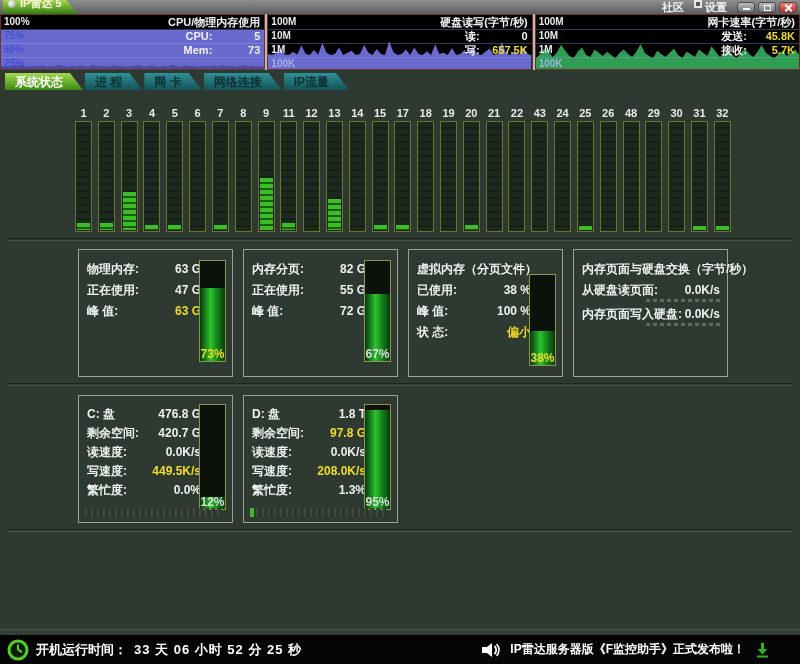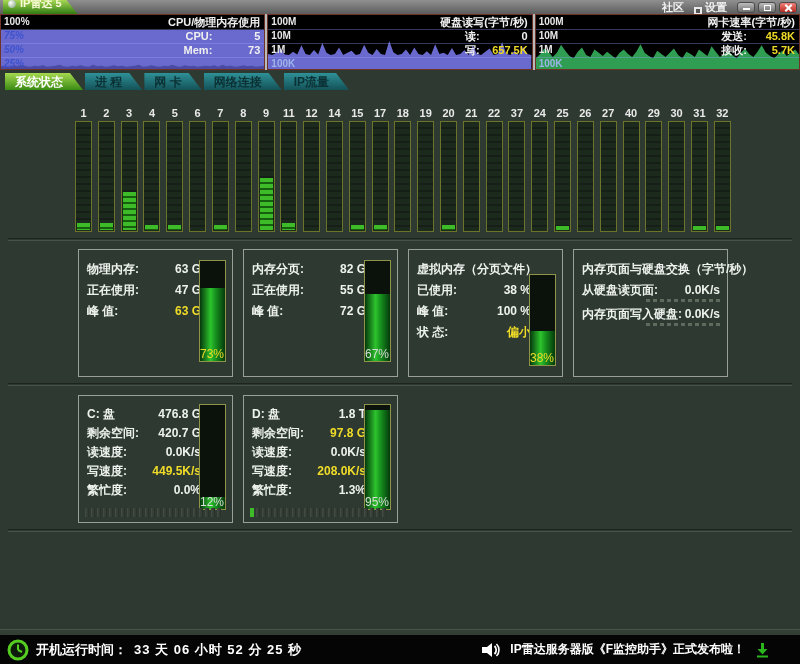--- a/index.html
+++ b/index.html
@@ -7,21 +7,21 @@
   .window{width:800px;height:664px;display:flex;flex-direction:column;background:#2e3a31;overflow:hidden;position:relative;}
 
   
   .titlebar{height:14px;background:linear-gradient(#909090,#5c5c5c);position:relative;flex:0 0 auto;}
   .title-tab{position:absolute;left:3px;top:0;height:14px;display:flex;align-items:center;gap:4px;
     padding:0 16px 7px 5px;background:linear-gradient(#a8d855,#2f7a12);
     clip-path:polygon(0 0,calc(100% - 11px) 0,100% 100%,0 100%);
     color:#fbfbd8;font-size:11px;font-weight:bold;white-space:nowrap;}
   .radar-icon{width:8px;height:8px;border-radius:50%;background:radial-gradient(circle at 35% 35%,#ffffff,#9db89a 70%,#5a7a58);flex:0 0 auto;}
   .tb-right{position:absolute;right:3px;top:0;height:14px;display:flex;align-items:center;gap:10px;}
-  .tb-link{color:#f2f2f2;font-size:11px;font-weight:bold;display:flex;align-items:flex-end;gap:3px;cursor:default;}
+  .tb-link{color:#f2f2f2;font-size:11px;font-weight:bold;display:flex;align-items:flex-start;gap:3px;cursor:default;}
   .settings-glyph{width:8px;height:8px;border:2px solid #e8e8e8;background:#555;display:inline-block;}
   .winbtns{display:flex;gap:3px;}
   .winbtn{width:18px;height:11px;border-radius:3px;background:linear-gradient(#bdbdbd,#6f6f6f);position:relative;border:1px solid #4a4a4a;}
   .winbtn.close{background:linear-gradient(#ef8078,#bc2c22);}
   .winbtn .bar{position:absolute;left:5px;bottom:2px;width:7px;height:2px;background:#fff;}
   .winbtn .box{position:absolute;left:5px;top:2px;width:7px;height:6px;border:1px solid #fff;}
   .winbtn .x1,.winbtn .x2{position:absolute;left:4px;top:4px;width:9px;height:2px;background:#fff;}
   .winbtn .x1{transform:rotate(45deg);} .winbtn .x2{transform:rotate(-45deg);}
 
   
@@ -68,21 +68,21 @@
   .disk .prow{line-height:19px;}
   .ptitle{font-size:12px;font-weight:bold;color:#eef2ee;line-height:21px;white-space:nowrap;}
   .pval{text-align:right;}
   .pval.yellow{color:var(--accent-yellow);}
   .dotline{height:3px;width:74px;margin:-2px 0 2px auto;
      background:repeating-linear-gradient(90deg,#5e6a5e 0 4px,transparent 4px 7px);}
   .vmeter{position:absolute;right:6px;top:10px;width:27px;height:102px;border:1px solid #8f9448;background:#0b120c;}
   .disk .vmeter{top:8px;height:106px;}
   .vfill{position:absolute;left:0;right:0;bottom:0;
      background:linear-gradient(90deg,#05380c,#2dc32d 42%,#17921e 62%,#053a0c);}
-  .vlabel{position:absolute;bottom:0;left:0;width:100%;font-size:12px;font-weight:normal;color:#d9ddd9;}
+  .vlabel{position:absolute;bottom:0;left:0;width:100%;text-align:center;font-size:12px;font-weight:bold;color:#d9ddd9;}
   .vlabel.yellow{color:var(--accent-yellow);}
   .busybar{position:absolute;left:6px;right:6px;bottom:5px;height:9px;display:flex;gap:2px;}
   .busyseg{width:4px;height:9px;background:linear-gradient(90deg,#454f45,#272e27);}
   .busyseg.on{background:var(--green);}
 
   
   .bottom-edge{height:6px;border-top:1px solid #48564a;background:#333f35;flex:0 0 auto;}
   .statusbar{height:29px;background:#050505;display:flex;align-items:center;color:#fff;flex:0 0 auto;}
   .sb-left{display:flex;align-items:center;gap:7px;margin-left:7px;font-size:13px;font-weight:bold;}
   .sb-right{margin-left:auto;margin-right:30px;display:flex;align-items:center;gap:10px;font-size:12px;font-weight:bold;}
@@ -263,20 +263,26 @@
             <div class="core-fill" style="height: 6%;"></div>
           </div>
         </div>
         <div class="core-col">
           <div class="core-num">12</div>
           <div class="core-meter">
             <div class="core-fill" style="height: 0%;"></div>
           </div>
         </div>
         <div class="core-col">
+          <div class="core-num">13</div>
+          <div class="core-meter">
+            <div class="core-fill" style="height: 28%;"></div>
+          </div>
+        </div>
+        <div class="core-col">
           <div class="core-num">14</div>
           <div class="core-meter">
             <div class="core-fill" style="height: 0%;"></div>
           </div>
         </div>
         <div class="core-col">
           <div class="core-num">15</div>
           <div class="core-meter">
             <div class="core-fill" style="height: 5%;"></div>
           </div>
@@ -311,21 +317,21 @@
             <div class="core-fill" style="height: 0%;"></div>
           </div>
         </div>
         <div class="core-col">
           <div class="core-num">22</div>
           <div class="core-meter">
             <div class="core-fill" style="height: 0%;"></div>
           </div>
         </div>
         <div class="core-col">
-          <div class="core-num">37</div>
+          <div class="core-num">43</div>
           <div class="core-meter">
             <div class="core-fill" style="height: 0%;"></div>
           </div>
         </div>
         <div class="core-col">
           <div class="core-num">24</div>
           <div class="core-meter">
             <div class="core-fill" style="height: 0%;"></div>
           </div>
         </div>
@@ -335,27 +341,21 @@
             <div class="core-fill" style="height: 4%;"></div>
           </div>
         </div>
         <div class="core-col">
           <div class="core-num">26</div>
           <div class="core-meter">
             <div class="core-fill" style="height: 0%;"></div>
           </div>
         </div>
         <div class="core-col">
-          <div class="core-num">27</div>
-          <div class="core-meter">
-            <div class="core-fill" style="height: 0%;"></div>
-          </div>
-        </div>
-        <div class="core-col">
-          <div class="core-num">40</div>
+          <div class="core-num">48</div>
           <div class="core-meter">
             <div class="core-fill" style="height: 0%;"></div>
           </div>
         </div>
         <div class="core-col">
           <div class="core-num">29</div>
           <div class="core-meter">
             <div class="core-fill" style="height: 0%;"></div>
           </div>
         </div>

